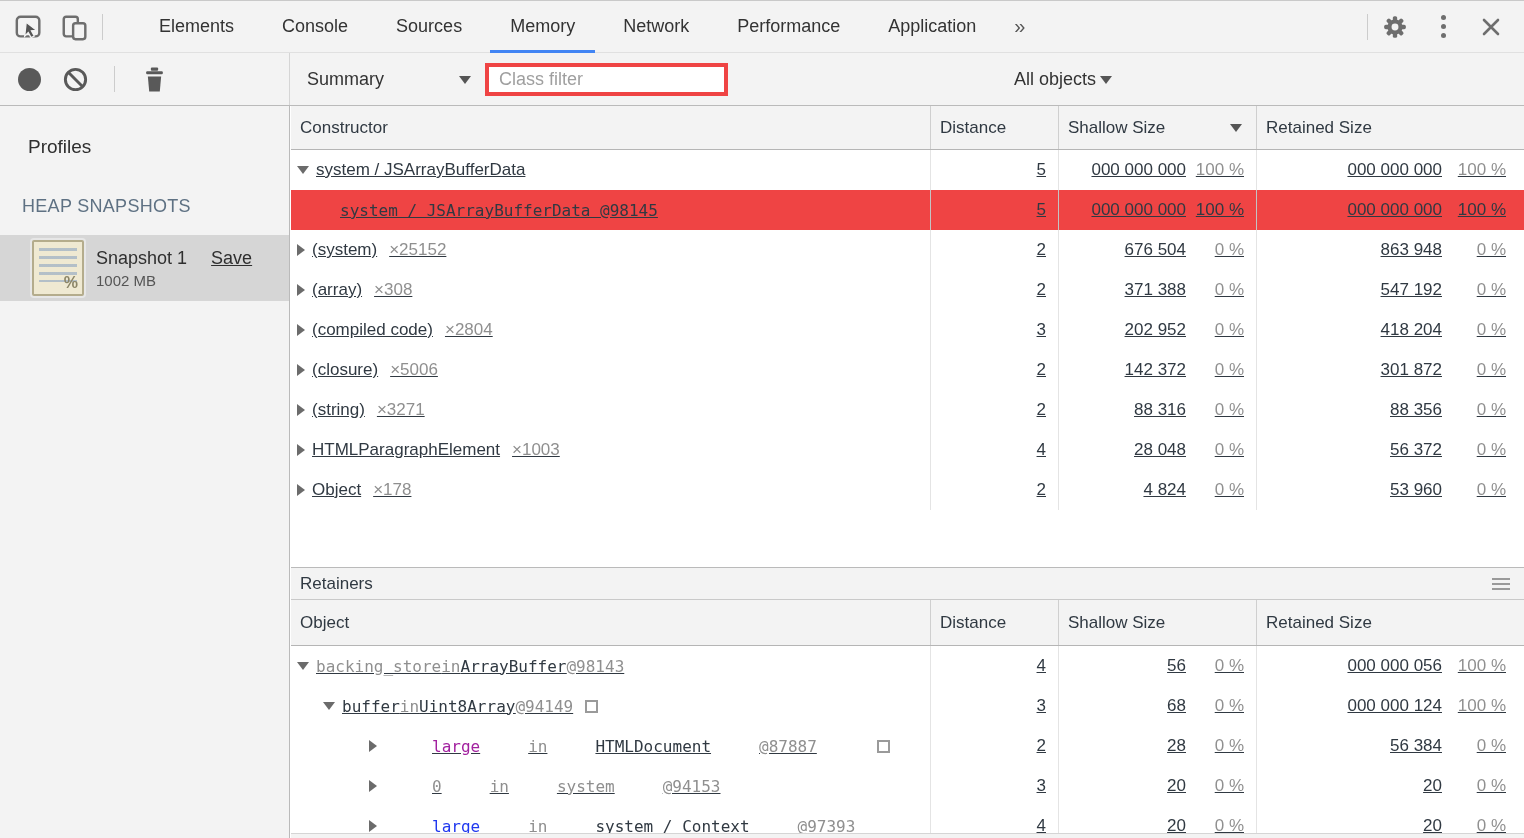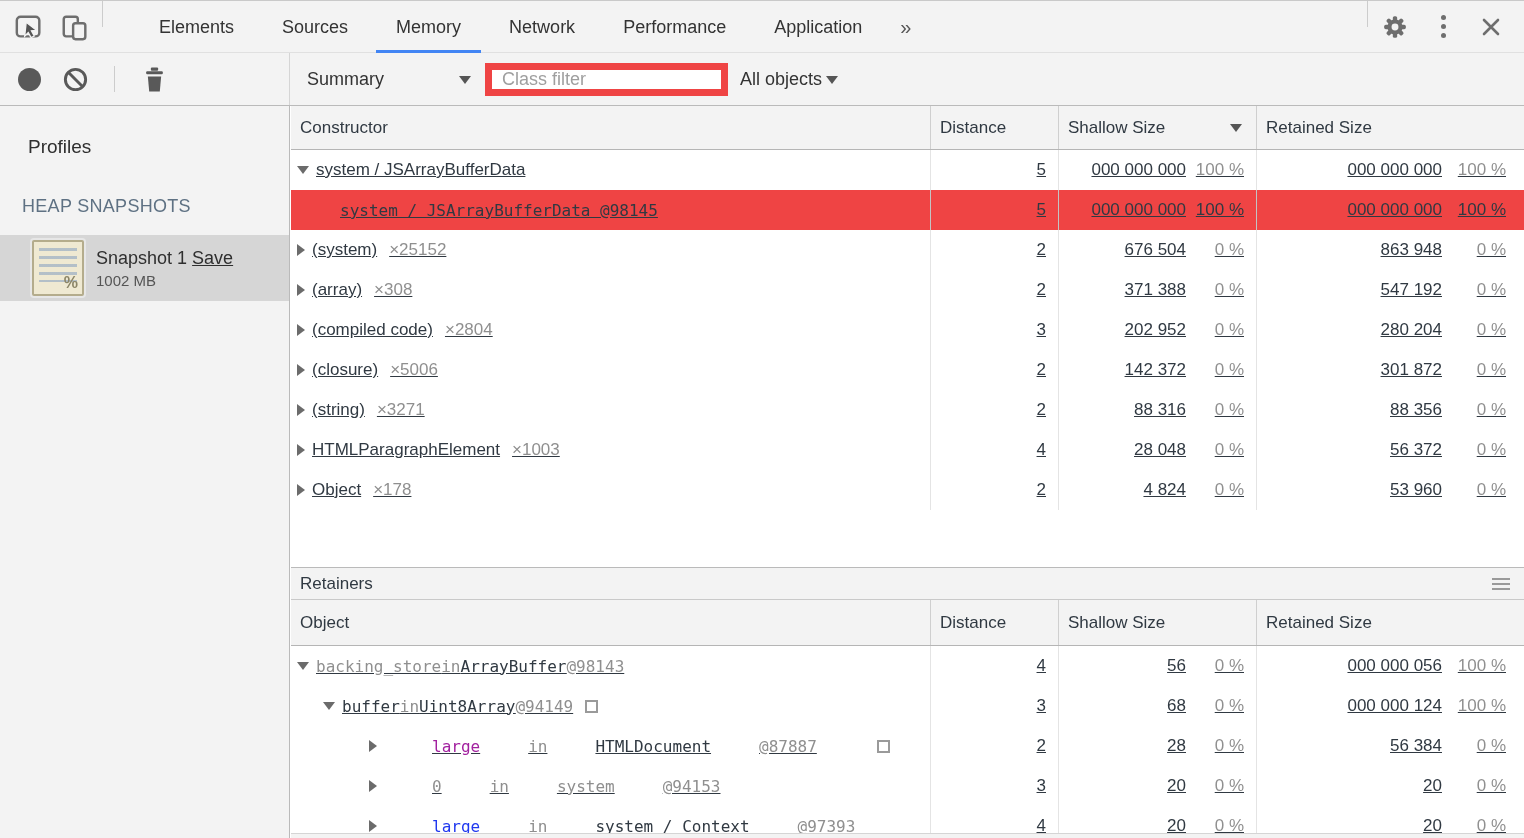--- a/index.html
+++ b/index.html
@@ -1,21 +1,21 @@
 <!DOCTYPE html>
 <html><head>
 <meta charset="utf-8">
 <style>
   * { margin:0; padding:0; box-sizing:border-box; }
   html,body { width:1524px; height:838px; background:#fff; font-family:"Liberation Sans", sans-serif; }
   .devtools { position:relative; width:1524px; height:838px; overflow:hidden; background:#fff; border-top:1px solid #c9c9c9;}
 
   
   .tabbar { position:absolute; top:0; left:0; width:100%; height:52px; background:#f3f3f3;
-            border-bottom:1px solid #e0e0e0; display:flex; }
+            border-bottom:1px solid #e0e0e0; display:flex; align-items:center; }
   .icon-btn { width:34px; height:34px; display:flex; align-items:center; justify-content:center; cursor:pointer; }
   .tb-left { display:flex; align-items:center; gap:12px; padding-left:12px; }
   .vsep { width:1px; height:26px; background:#ccc; margin:0 10px; }
   .tabs { display:flex; align-items:stretch; height:52px; margin-left:22px; flex:1; }
   .tab { position:relative; display:flex; align-items:center; padding:0 24px; font-size:18px; color:#333; cursor:pointer; }
   .tab.active::after { content:""; position:absolute; left:4px; right:4px; bottom:0; height:3px; background:#4285f4; }
   .tab-more { display:flex; align-items:center; padding:0 14px; font-size:20px; color:#555; cursor:pointer; }
   .tb-right { display:flex; align-items:center; gap:14px; padding-right:16px; }
   .dots { display:flex; flex-direction:column; gap:4px; }
   .dots i { width:5px; height:5px; border-radius:50%; background:#6e6e6e; }
@@ -24,40 +24,40 @@
   .toolbar { position:absolute; top:52px; left:0; width:100%; height:53px; background:#f3f3f3;
              border-bottom:1px solid #bababa; display:flex; align-items:center; }
   .toolbar-left { width:290px; height:100%; display:flex; align-items:center; gap:12px; padding-left:12px;
                   border-right:1px solid #d5d5d5; }
   .rec-dot { width:23px; height:23px; border-radius:50%; background:#595959; cursor:pointer; }
   .toolbar-main { flex:1; height:100%; display:flex; align-items:center; padding-left:17px; }
   .dd { display:flex; align-items:center; gap:4px; cursor:pointer; color:#333; font-size:18px; }
   .dd-arrow { width:0; height:0; border-left:6px solid transparent; border-right:6px solid transparent;
               border-top:8px solid #555; margin-top:2px; }
   .summary-dd { width:178px; justify-content:space-between; padding-right:14px; }
-  .class-filter { width:243px; height:33px; border:7px solid #ef4444; background:#fff; font-size:18px;
+  .class-filter { width:243px; height:33px; border:4px solid #ef4444; background:#fff; font-size:18px;
                   padding:0 10px; color:#333; outline:none; font-family:"Liberation Sans", sans-serif; }
   .class-filter::placeholder { color:#9f9f9f; }
-  .objects-dd { margin-left:12px; width:372px; justify-content:flex-start; }
+  .objects-dd { margin-left:12px; width:372px; justify-content:flex-end; }
 
   
   .sidebar { position:absolute; top:105px; left:0; width:290px; bottom:0; background:#f3f3f3;
              border-right:1px solid #bababa; }
   .profiles-title { font-size:19px; color:#2f2f2f; padding:30px 0 0 28px; }
   .heap-title { font-size:18px; color:#5e7183; padding:38px 0 0 22px; letter-spacing:0.3px; }
   .snapshot-item { margin-top:18px; height:66px; background:#d6d6d6; display:flex; align-items:center;
                    padding-left:32px; cursor:pointer; }
   .snap-icon { width:52px; height:56px; background:#efe9d2; border:2px solid #b4ac8c; border-radius:2px;
                position:relative; box-shadow:0 0 0 2px #e7e7e7; }
   .snap-icon .grid-lines { position:absolute; left:5px; right:5px; top:6px; height:34px;
       background:repeating-linear-gradient(#a9b8c6 0 3px, transparent 3px 8px); opacity:0.85; }
   .snap-icon .pct { position:absolute; right:4px; bottom:2px; font-size:16px; font-weight:bold; color:#8c8668; }
   .snap-text { margin-left:12px; }
   .snap-title { font-size:18px; color:#2f2f2f; }
-  .snap-title a { color:#2f2f2f; text-decoration:underline; cursor:pointer; }
+  .snap-title a { color:#2f2f2f; text-decoration:underline; cursor:pointer;margin-left:19px; }
   .snap-size { font-size:15px; color:#555; margin-top:3px; }
 
   
   .main { position:absolute; top:105px; left:291px; right:0; bottom:0; background:#fff; font-size:17px; color:#303942; }
   .grid-header { display:flex; height:44px; background:#f3f3f3; border-bottom:1px solid #b5b5b5; align-items:center; }
   .gh-cell { height:100%; display:flex; align-items:center; padding-left:9px; cursor:pointer; }
   .gh-name { flex:1; }
   .gh-dist { width:128px; border-left:1px solid #cfcfcf; }
   .gh-shallow { width:198px; border-left:1px solid #cfcfcf; justify-content:space-between; padding-right:14px; }
   .gh-retained { width:268px; border-left:1px solid #cfcfcf; }
@@ -123,20 +123,21 @@
       <div class="icon-btn">
         <svg width="30" height="30" viewBox="0 0 32 32">
           <rect x="4" y="5" width="15" height="21" rx="2.5" fill="none" stroke="#6e6e6e" stroke-width="2.6"></rect>
           <rect x="14" y="12" width="13" height="17" rx="2.5" fill="#f3f3f3" stroke="#6e6e6e" stroke-width="2.6"></rect>
         </svg>
       </div>
     </div>
     <div class="vsep"></div>
     <div class="tabs">
       <div class="tab">Elements</div>
+      <div class="tab">Console</div>
       <div class="tab">Sources</div>
       <div class="tab active">Memory</div>
       <div class="tab">Network</div>
       <div class="tab">Performance</div>
       <div class="tab">Application</div>
       <div class="tab-more">»</div>
     </div>
     <div class="vsep"></div>
     <div class="tb-right">
       <div class="icon-btn">
@@ -301,21 +302,21 @@
           <span class="exp tri-right"></span>
         <span>(compiled code)</span>
         <span class="cnt">×2804</span>
         </div>
       <div class="cell c-dist">3</div>
       <div class="cell c-shallow">
           <span class="num">202 952</span>
           <span class="pct">0 %</span>
         </div>
       <div class="cell c-retained">
-          <span class="num">280 204</span>
+          <span class="num">418 204</span>
           <span class="pct">0 %</span>
         </div>
     </div>
 
     <div class="row">
       <div class="cell c-name">
           <span class="exp tri-right"></span>
         <span>(closure)</span>
         <span class="cnt">×5006</span>
         </div>

